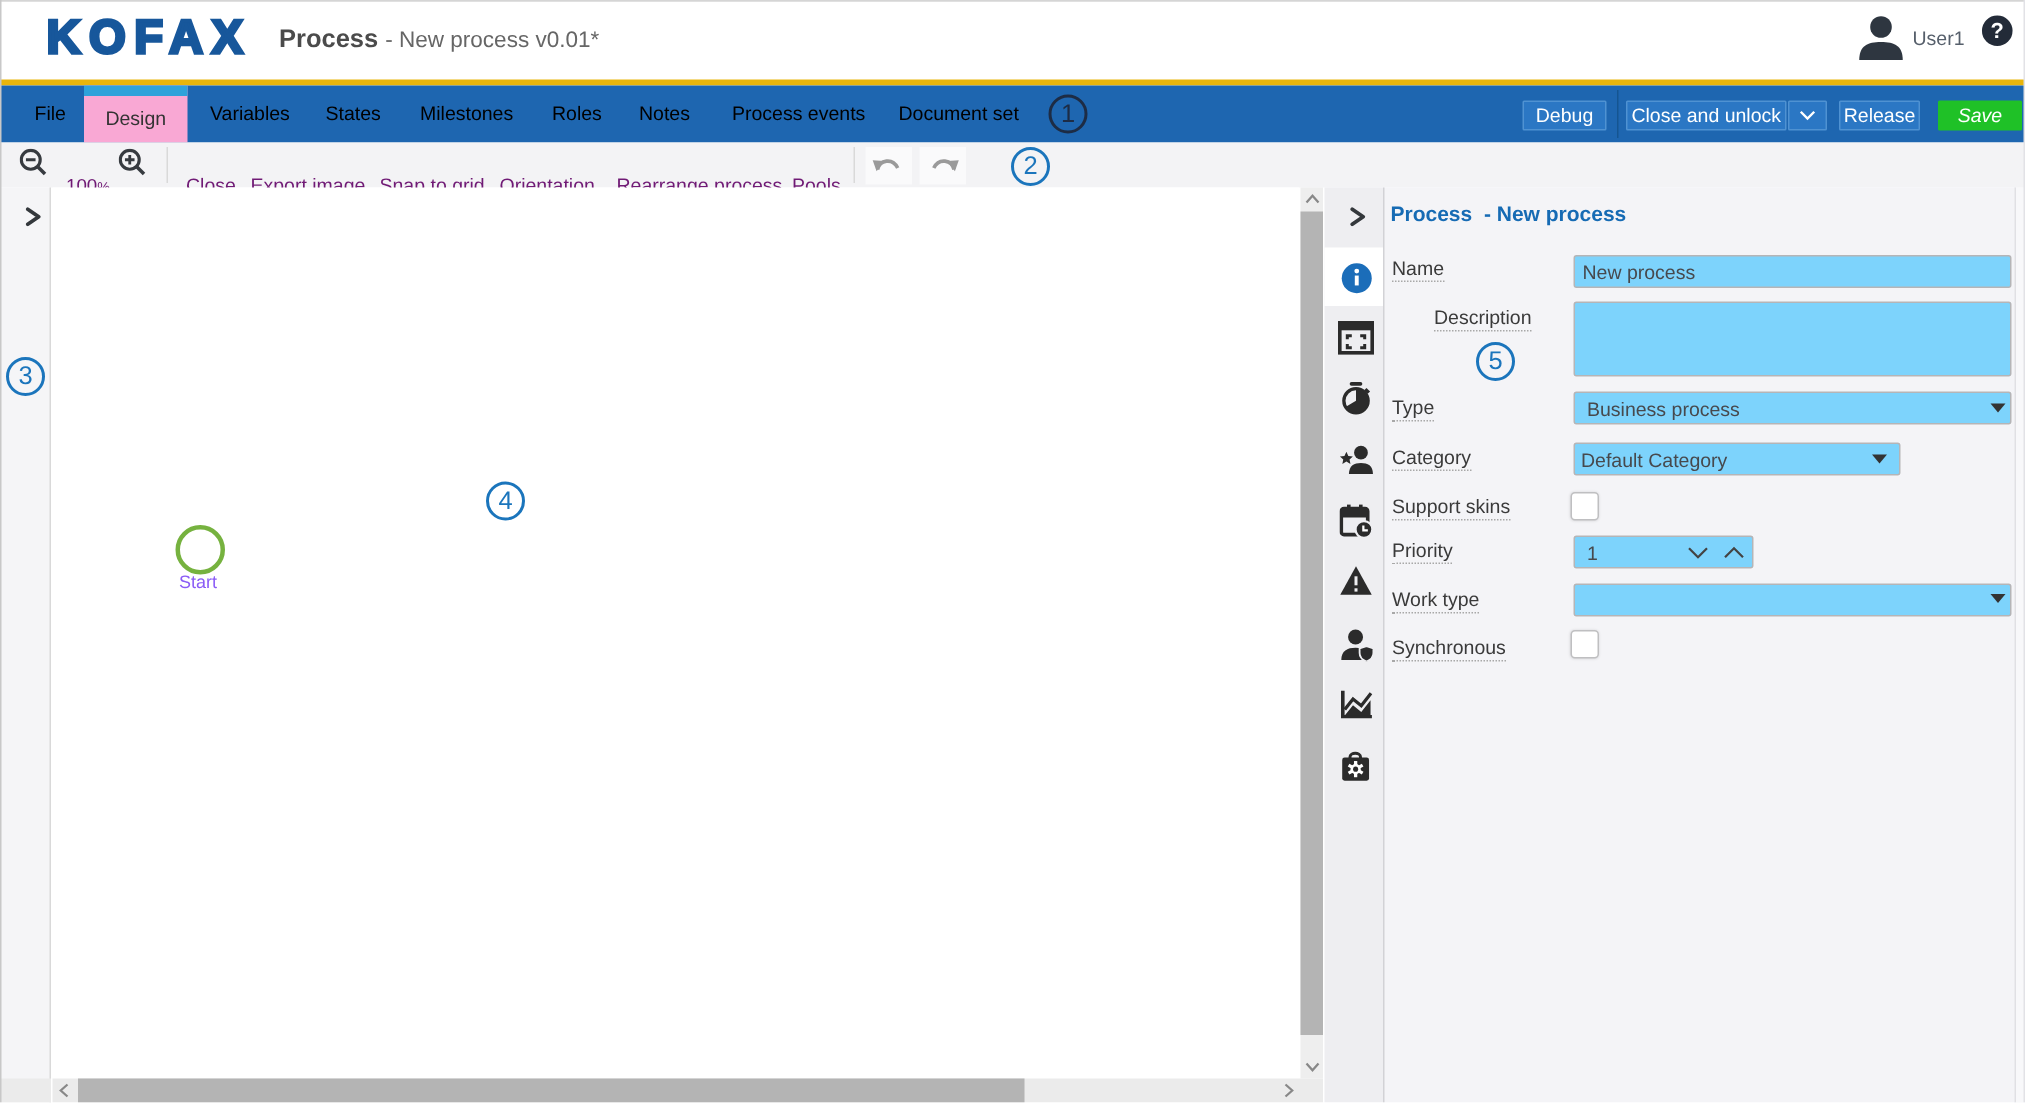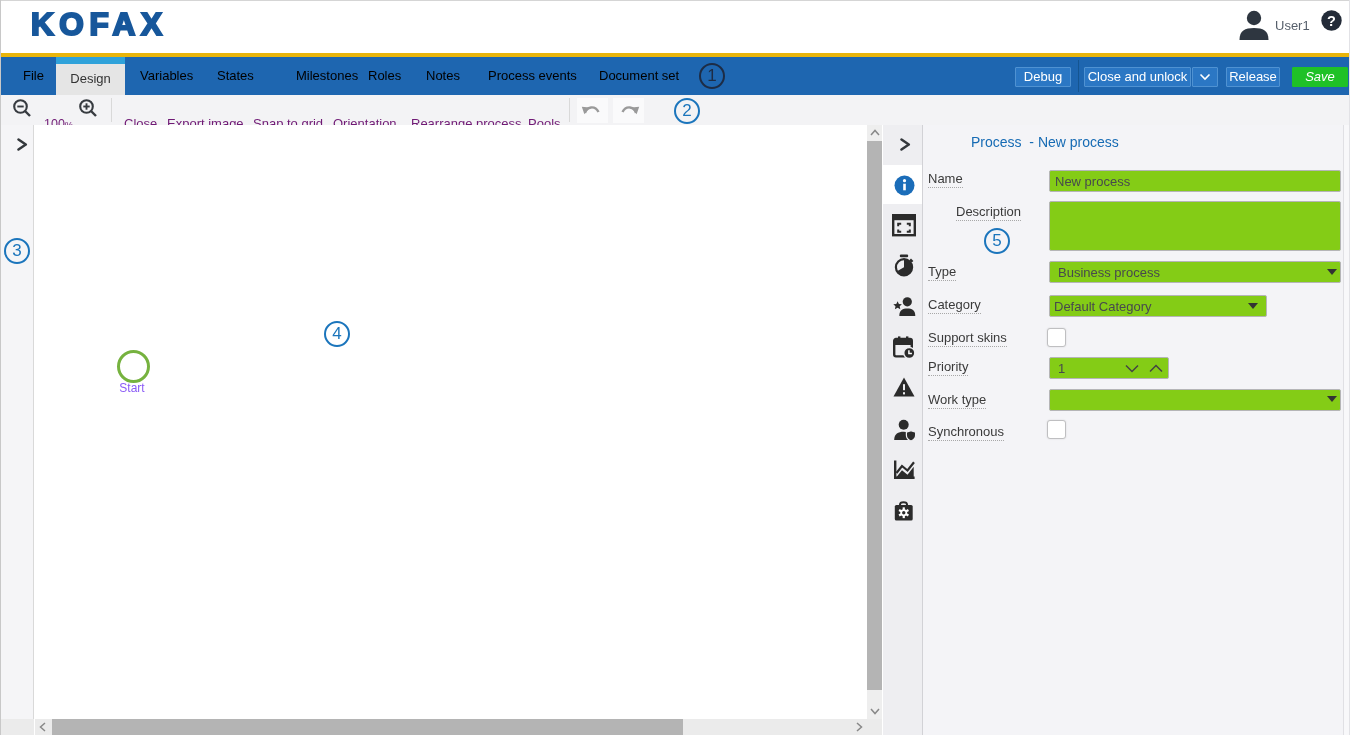--- a/index.html
+++ b/index.html
@@ -15,21 +15,21 @@
 #logo { position:absolute; left:30px; top:9px; }
 #htitle { position:absolute; left:186px; top:16px; font-size:17px; color:#4b4b4b; font-weight:bold;}
 #htitle .lt { font-weight:normal; font-size:15px; color:#666; }
 #useric { position:absolute; left:1238px; top:9px; }
 #user1 { position:absolute; left:1275px; top:18px; font-size:13px; color:#565f6b; }
 #helpic { position:absolute; left:1321px; top:10px; }
 
 
 #menubar { position:absolute; left:0; top:57px; width:1350px; height:38px; background:#1e66b0; }
 .tab { position:absolute; top:57px; height:38px; line-height:38px; color:#000000; font-size:13px; text-align:center; white-space:nowrap; }
-#tab-design { position:absolute; left:56px; top:57px; width:69px; height:38px; background:#e5e5e5; }
+#tab-design { position:absolute; left:56px; top:57px; width:69px; height:38px; background:#f9a8d4; }
 #tab-design .accent { position:absolute; left:0; top:0; width:69px; height:7px; background:#2fa2da; }
 #tab-design .txt { position:absolute; left:0; top:7px; width:69px; height:31px; line-height:29px;
   text-align:center; color:#333; font-size:13px; }
 .bbtn { position:absolute; top:67px; height:20px; background:#2b77c4; border:1px solid #4f92d2;
   color:#fff; font-size:13px; text-align:center; line-height:18px; border-radius:1px; }
 #savebtn { background:#1fc127; border:1px solid #1fc127; }
 #barsep { position:absolute; left:1078px; top:60px; width:1px; height:32px; background:#155591; }
 
 
 #toolbar { position:absolute; left:0; top:95px; width:1350px; height:30px; background:#f3f3f5; }
@@ -53,63 +53,64 @@
 #hsb-thumb { position:absolute; left:52px; top:719px; width:631px; height:16px; background:#b4b4b4; }
 #blcorner { position:absolute; left:0; top:719px; width:34px; height:16px; background:#ebebeb; }
 
 
 #iconbar { position:absolute; left:883px; top:125px; width:39px; height:610px; background:#eeeef1; }
 #activetile { position:absolute; left:883px; top:165px; width:39px; height:39px; background:#fff; }
 #rpanel { position:absolute; left:922px; top:125px; width:428px; height:610px; background:#f4f4f7;
   border-left:1px solid #d2d2d6; }
 #rpanel-sb { position:absolute; left:1343px; top:125px; width:7px; height:610px; background:#f8f8fa;
   border-left:1px solid #e0e0e4; }
-#ptitle { position:absolute; left:927px; top:134px; font-size:14px; font-weight:normal; color:#166bb4;margin-left:44px; }
+#ptitle { position:absolute; left:927px; top:134px; font-size:14px; font-weight:bold; color:#166bb4; }
 .flabel { position:absolute; left:928px; font-size:13px; color:#3a3a3a;
   border-bottom:1px dotted #a8a8a8; padding-bottom:1px;text-align:center; }
-.field { position:absolute; left:1049px; background:#84cc16; border:1px solid #b5b5b7;
+.field { position:absolute; left:1049px; background:#7dd3fc; border:1px solid #b5b5b7;
   font-size:13px; color:#47494d; border-radius:2px; }
 .ddarrow { position:absolute; width:0; height:0; border-left:5px solid transparent;
   border-right:5px solid transparent; border-top:6px solid #333; }
 .cbox { position:absolute; left:1047px; width:19px; height:19px; background:#fff;
   border:1px solid #bfbfc1; border-radius:3px; box-shadow:0 0 2px rgba(0,0,0,0.12); }
 
 
 .ann { position:absolute; width:26px; height:26px; border-radius:50%;
   border:2.5px solid #1b75bc; color:#1b75bc; font-size:17px; text-align:center;
   line-height:21.5px; background:transparent; }
 </style>
 </head>
 <body>
 <div id="root">
 
   <div id="header"></div>
   <svg id="logo" width="136" height="30" viewBox="0 0 136 30">
     <text x="1" y="26" font-family="Liberation Sans" font-size="31.5" font-weight="bold" fill="#17579b" stroke="#17579b" stroke-width="2.2" textLength="131">KOFAX</text>
   </svg>
+  <div id="htitle">Process <span class="lt">- New process v0.01*</span></div>
   <svg id="useric" width="32" height="32" viewBox="0 0 32 32">
     <circle cx="16" cy="9" r="7.2" fill="#2e3640"></circle>
     <path d="M1.5 31 C1.5 21.5 7 19 16 19 C25 19 30.5 21.5 30.5 31 Z" fill="#2e3640"></path>
   </svg>
   <div id="user1">User1</div>
   <svg id="helpic" width="21" height="21" viewBox="0 0 21 21">
     <circle cx="10.5" cy="10.5" r="10.2" fill="#232b38"></circle>
     <text x="10.5" y="15.5" font-size="14.5" font-weight="bold" fill="#fff" text-anchor="middle" font-family="Liberation Sans">?</text>
   </svg>
   <div id="yellow"></div>
 
   <div id="menubar"></div>
   <div class="tab" style="left:23px; width:20px;">File</div>
   <div id="tab-design">
       <div class="accent"></div>
       <div class="txt">Design</div>
     </div>
   <div class="tab" style="left:140px; width:50px;">Variables</div>
   <div class="tab" style="left:217px; width:36px;">States</div>
-  <div class="tab" style="left:296px; width:62px;">Milestones</div>
+  <div class="tab" style="left:280px; width:62px;">Milestones</div>
   <div class="tab" style="left:368px; width:30px;">Roles</div>
   <div class="tab" style="left:426px; width:33px;">Notes</div>
   <div class="tab" style="left:488px; width:83px;">Process events</div>
   <div class="tab" style="left:599px; width:77px;">Document set</div>
 
   <div class="bbtn" style="left:1015px; width:56px;">Debug</div>
   <div id="barsep"></div>
   <div class="bbtn" style="left:1084px; width:107px;">Close and unlock</div>
   <div class="bbtn" style="left:1192px; width:26px;">
     <svg width="12" height="8" viewBox="0 0 12 8" style="margin-top:5px">

